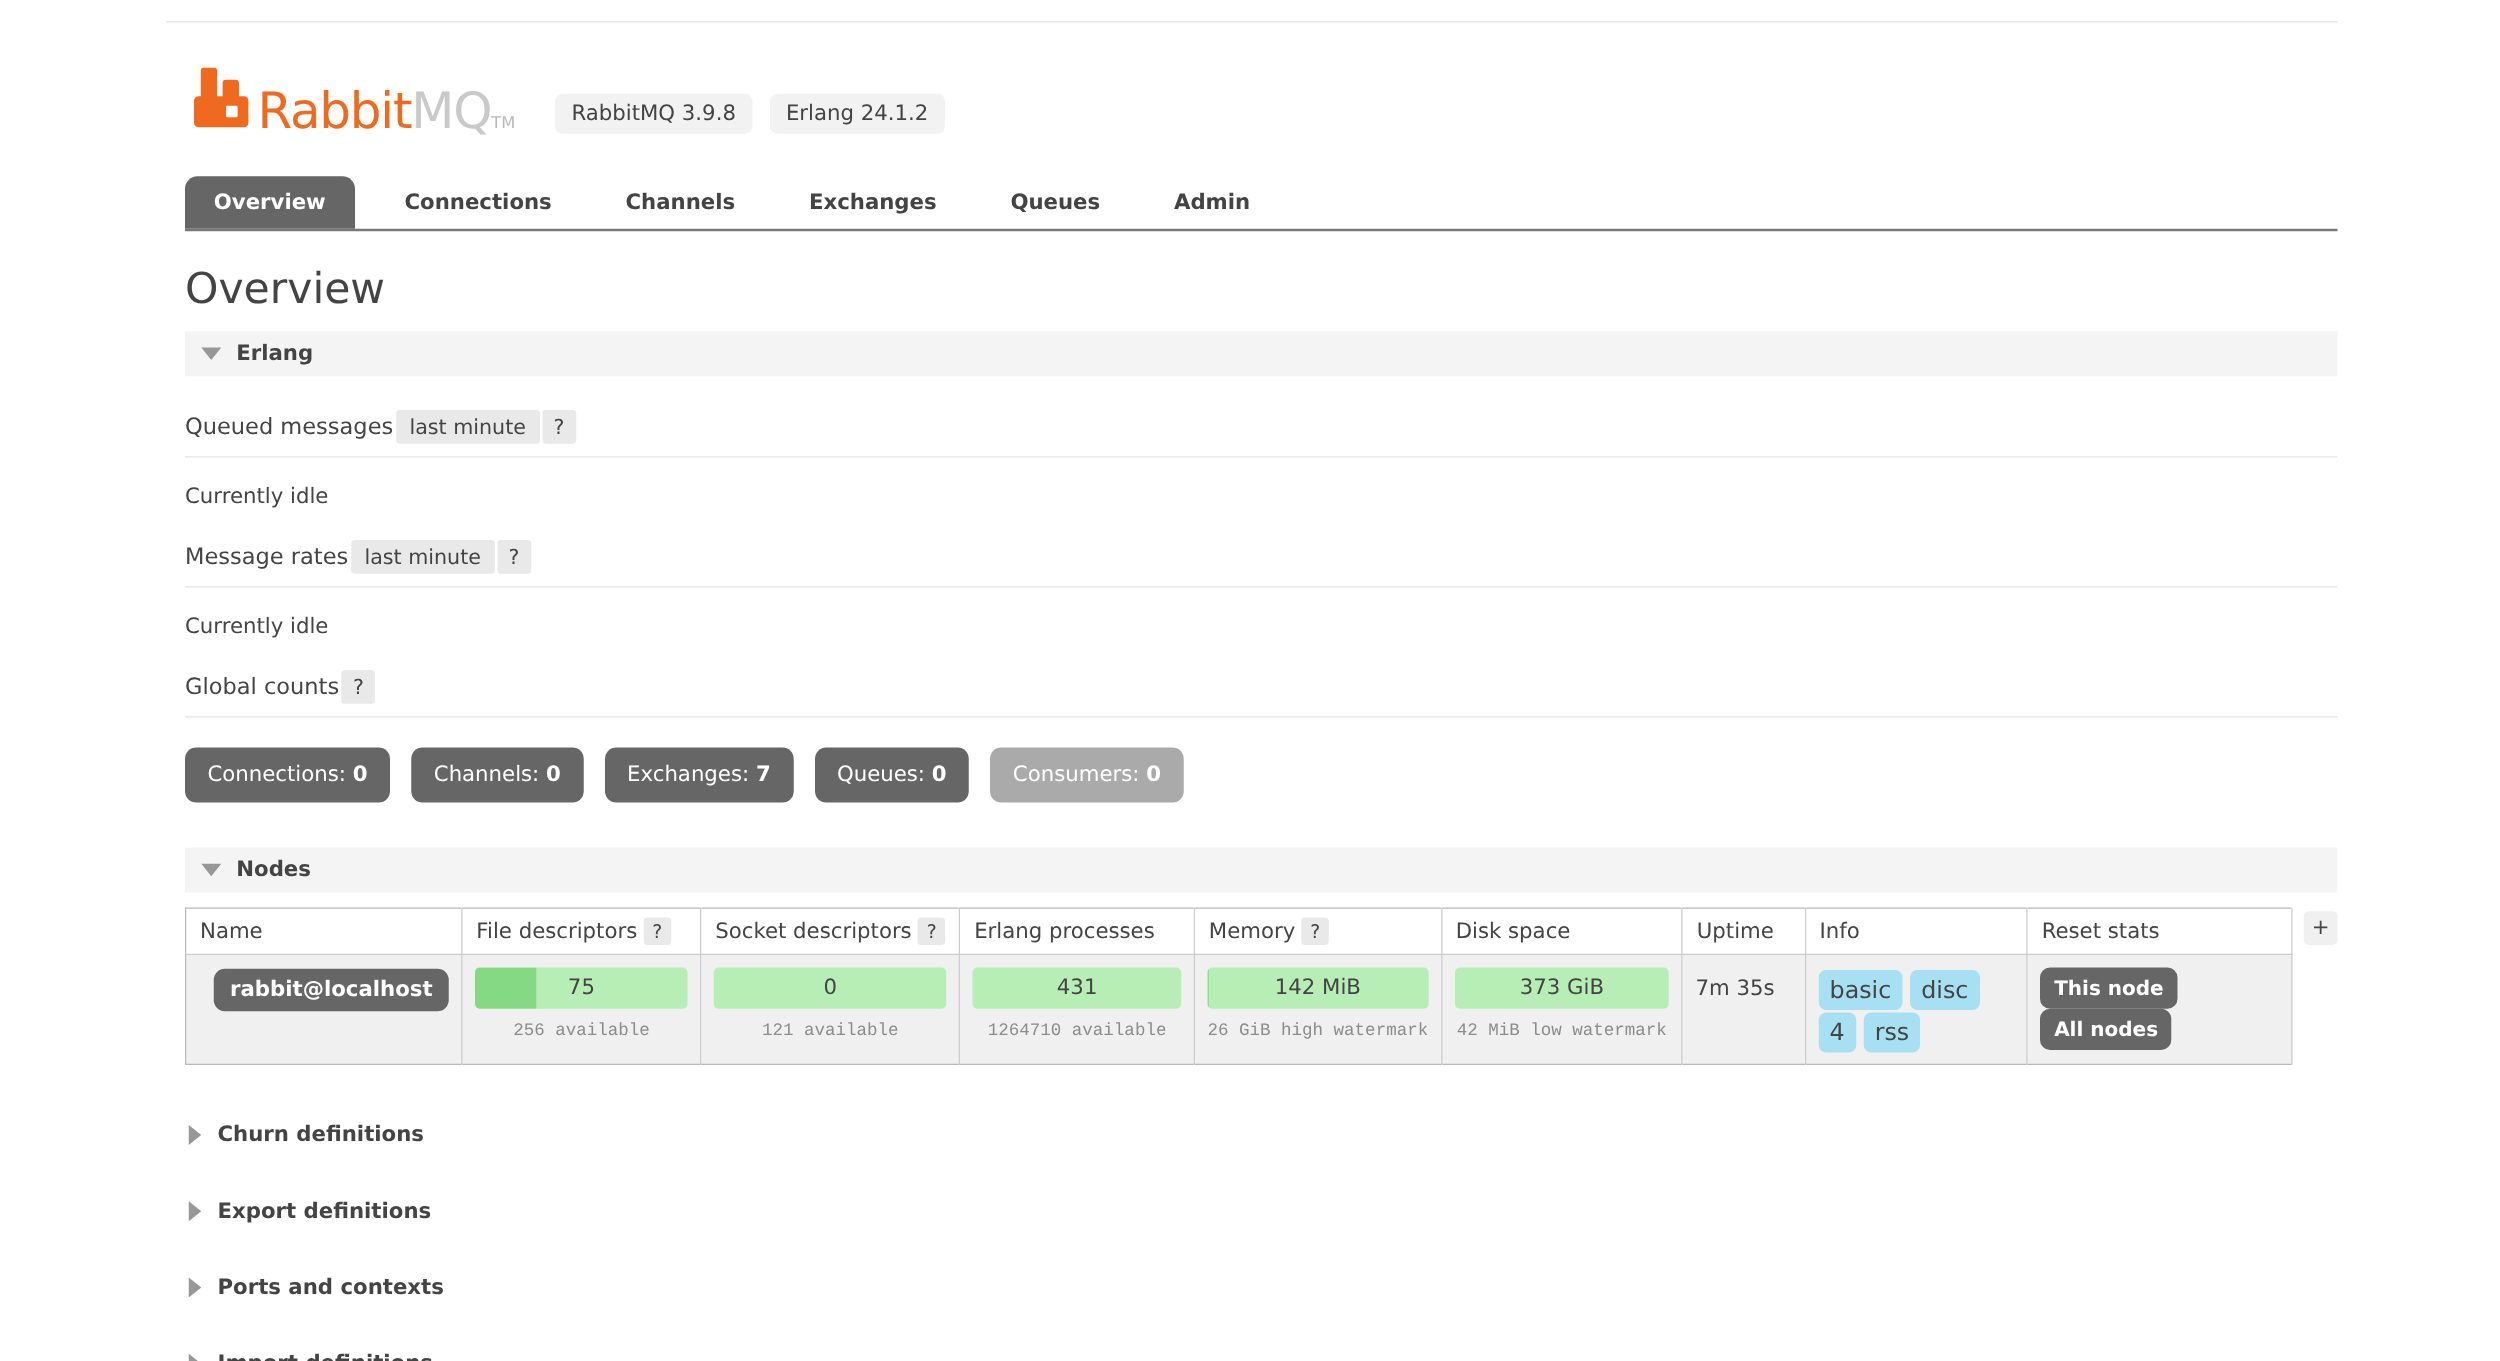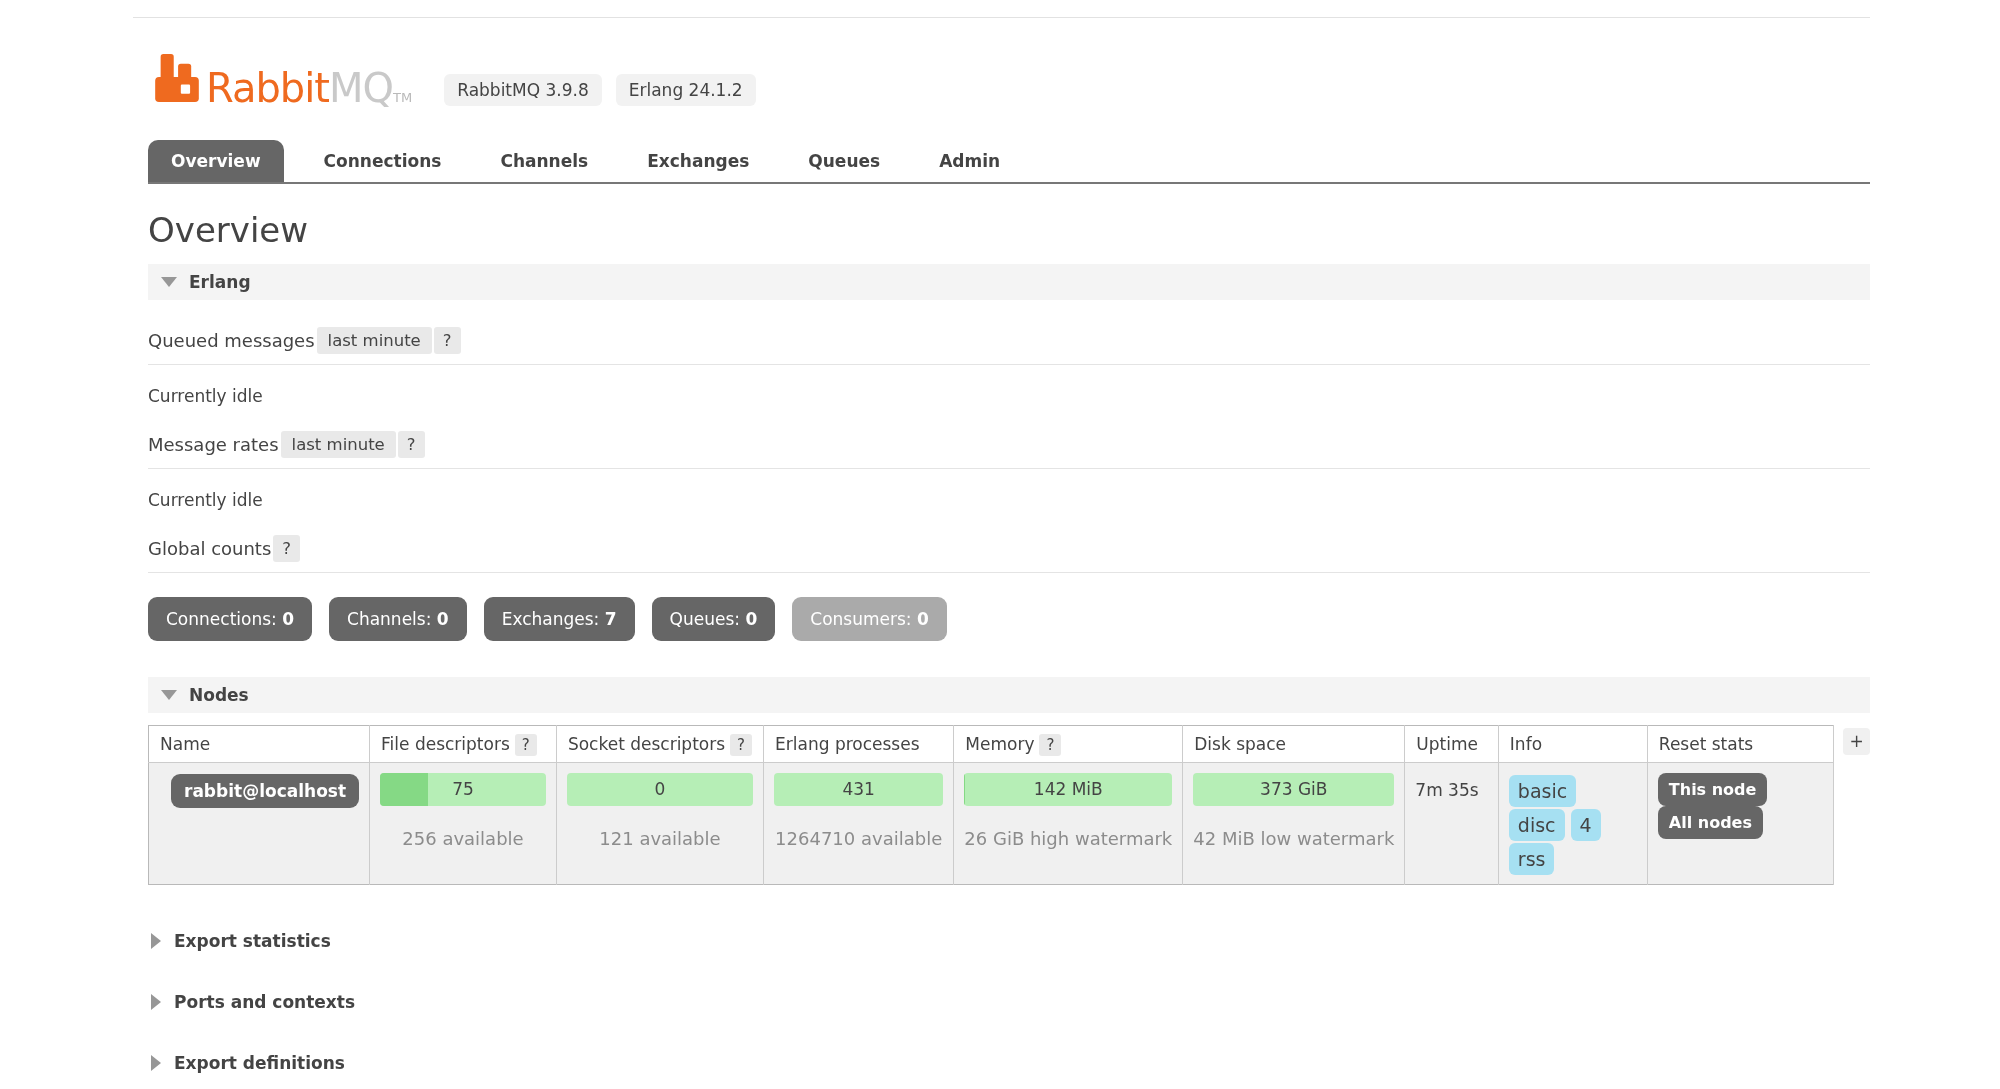--- a/index.html
+++ b/index.html
@@ -86,21 +86,21 @@
   .name-badge {
     background: #666; color: #fff; font-weight: bold; border-radius: 9px;
     padding: 7px 13px; display: inline-block; margin-top: 1px; cursor: pointer; white-space: nowrap; margin-left: 12px;
   }
   .bar {
     position: relative; background: #b6eeb6; border-radius: 4px;
     height: 33px; line-height: 33px; text-align: center; overflow: hidden;
   }
   .bar-fill { position: absolute; left: 0; top: 0; bottom: 0; background: #85d985; }
   .bar-value { position: relative; }
-  .bar-sub { text-align: center; color: #8c8c8c; font-size: 18px; margin-top: 22px; white-space: nowrap; }
+  .bar-sub { text-align: center; color: #8c8c8c; font-size: 14px; margin-top: 10px; white-space: nowrap; font-family: Liberation Mono, monospace; }
   .uptime-val { display: inline-block; padding-top: 7px; white-space: nowrap; }
   .info-badge {
     background: #a6e0f2; border-radius: 6px; padding: 5px 9px; font-size: 19px;
     margin-right: 6px; display: inline-block; margin-top: 2px;
   }
   .reset-btn {
     background: #666; color: #fff; font-weight: bold; border-radius: 8px;
     padding: 7px 11px; margin-right: 7px; display: inline-block; font-size: 16px;
     cursor: pointer; white-space: nowrap; border: none; font-family: inherit;
   }
@@ -266,29 +266,29 @@
             </td>
           </tr>
         </tbody>
       </table>
       <div class="add-btn">+</div>
     </div>
 
     <div class="collapsed-list">
       <div class="collapse-row">
         <span class="tri-right"></span>
-        <span>Export statistics</span>
+        <span>Churn definitions</span>
+      </div>
+      <div class="collapse-row">
+        <span class="tri-right"></span>
+        <span>Export definitions</span>
       </div>
       <div class="collapse-row">
         <span class="tri-right"></span>
         <span>Ports and contexts</span>
-      </div>
-      <div class="collapse-row">
-        <span class="tri-right"></span>
-        <span>Export definitions</span>
       </div>
       <div class="collapse-row">
         <span class="tri-right"></span>
         <span>Import definitions</span>
       </div>
     </div>
 
   </div>
 </div>
 

